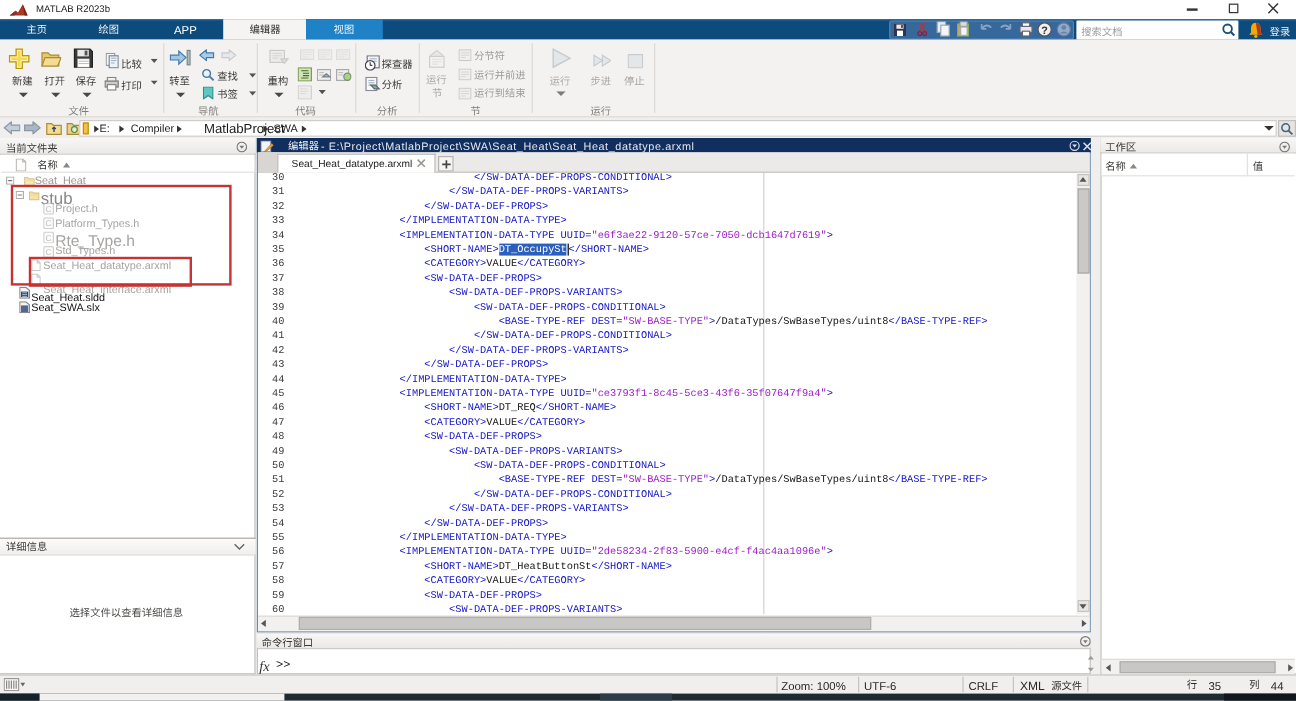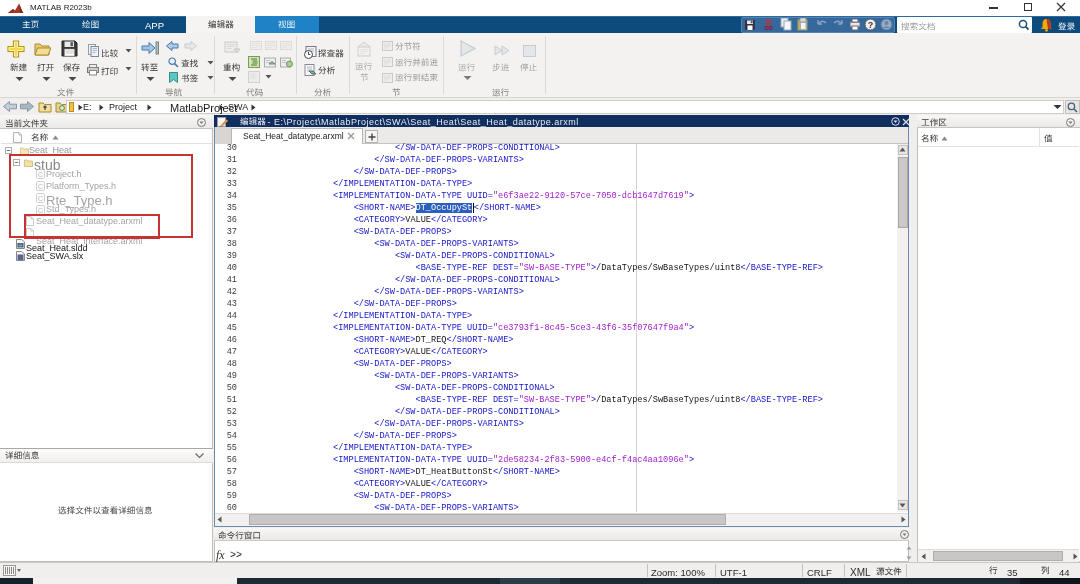--- a/index.html
+++ b/index.html
@@ -340,21 +340,21 @@
     <path d="M1 3 L5 3 L6.5 4.5 L13 4.5 L13 12 L1 12 Z" fill="#f3dd94" stroke="#a98b31"></path>
     <path d="M7 10 L7 6 M5.5 7.5 L7 6 L8.5 7.5" stroke="#446" stroke-width="1.2" fill="none"></path>
   </svg>
 <svg class="a" style="left:55px;top:100px" width="14" height="13">
     <path d="M1 3 L5 3 L6.5 4.5 L13 4.5 L13 12 L1 12 Z" fill="#e8d28a" stroke="#a98b31"></path>
     <circle cx="7" cy="8" r="2.4" fill="#dff0d0" stroke="#585" stroke-width="1"></circle>
   </svg>
 <div class="a" style="left:66px;top:99.5px;width:998px;height:14.5px;background:#fff;border:1px solid #cfccc9"></div>
 <div class="a" style="left:68.5px;top:101.5px;width:5px;height:10.5px;background:#f3c245;border:1px solid #b99020"></div>
 <div class="a" style="left:83px;top:102px;font-size:9px;color:#1a1a1a">E:</div>
-<div class="a" style="left:109px;top:102px;font-size:9px;color:#1a1a1a">Project</div>
+<div class="a" style="left:109px;top:102px;font-size:9px;color:#1a1a1a">Compiler</div>
 <div class="a" style="left:170px;top:102px;font-size:11px;color:#1a1a1a">MatlabProject</div>
 <div class="a" style="left:228px;top:102px;font-size:9px;color:#1a1a1a">SWA</div>
 <svg class="a" style="left:78px;top:103.5px" width="5" height="7">
     <path d="M0.5 0.5 L4.5 3.5 L0.5 6.5 Z" fill="#333"></path>
   </svg>
 <svg class="a" style="left:99px;top:103.5px" width="5" height="7">
     <path d="M0.5 0.5 L4.5 3.5 L0.5 6.5 Z" fill="#333"></path>
   </svg>
 <svg class="a" style="left:147px;top:103.5px" width="5" height="7">
     <path d="M0.5 0.5 L4.5 3.5 L0.5 6.5 Z" fill="#333"></path>
@@ -561,21 +561,21 @@
 <div class="a" style="left:933px;top:550.5px;width:130px;height:10px;background:#c9c7c5;border:1px solid #b0aeab"></div>
 <div class="a" style="left:0;top:562px;width:1080px;height:15.5px;background:#f0efed;border-top:1px solid #c9c6c3"></div>
 <svg class="a" style="left:3px;top:564.5px" width="18" height="11">
     <rect x="0.5" y="0.5" width="12" height="10" fill="#f8f8f8" stroke="#999"></rect>
     <path d="M2.5 2 L2.5 9 M4.5 2 L4.5 9 M6.5 2 L6.5 9 M8.5 2 L8.5 9 M10.5 2 L10.5 9" stroke="#888" stroke-width="1"></path>
     <path d="M14 4 L18 4 L16 7 Z" fill="#666"></path>
   </svg>
 <div class="a" style="left:647px;top:563.5px;width:1px;height:13px;background:#c5c2bf"></div>
 <div class="a" style="left:651px;top:566.5px;font-size:9.5px;color:#2a2a2a">Zoom: 100%</div>
 <div class="a" style="left:715px;top:563.5px;width:1px;height:13px;background:#c5c2bf"></div>
-<div class="a" style="left:720px;top:566.5px;font-size:9.5px;color:#2a2a2a">UTF-1</div>
+<div class="a" style="left:720px;top:566.5px;font-size:9.5px;color:#2a2a2a">UTF-6</div>
 <div class="a" style="left:802px;top:563.5px;width:1px;height:13px;background:#c5c2bf"></div>
 <div class="a" style="left:807px;top:566.5px;font-size:9.5px;color:#2a2a2a">CRLF</div>
 <div class="a" style="left:844px;top:563.5px;width:1px;height:13px;background:#c5c2bf"></div>
 <div class="a" style="left:906px;top:563.5px;width:1px;height:13px;background:#c5c2bf"></div>
 <div class="a" style="left:850px;top:566.5px;font-size:10px;color:#2a2a2a">XML</div>
 <svg style="position:absolute;left:876.0px;top:566.5px;overflow:visible" width="27" height="11">
     <path d="M4.6 4.1H7.2V4.8H4.6ZM4.6 2.8H7.2V3.6H4.6ZM4.3 5.8C4.1 6.4 3.7 7 3.3 7.4C3.5 7.5 3.7 7.6 3.8 7.7C4.2 7.3 4.6 6.6 4.9 6ZM6.8 6C7.1 6.5 7.5 7.2 7.7 7.7L8.3 7.4C8.1 7 7.7 6.3 7.3 5.7ZM0.7 0.9C1.2 1.2 1.9 1.6 2.2 1.9L2.6 1.4C2.2 1.1 1.6 0.7 1.1 0.4ZM0.3 3.2C0.8 3.5 1.5 3.9 1.8 4.1L2.2 3.6C1.8 3.4 1.2 3 0.7 2.8ZM0.5 7.8 1.1 8.1C1.5 7.3 2 6.3 2.3 5.3L1.8 5C1.4 6 0.9 7.1 0.5 7.8ZM2.9 0.8V3.1C2.9 4.5 2.8 6.5 1.8 7.9C2 7.9 2.3 8.1 2.4 8.2C3.4 6.8 3.5 4.6 3.5 3.1V1.4H8.2V0.8ZM5.6 1.5C5.5 1.7 5.4 2.1 5.3 2.3H4V5.3H5.6V7.6C5.6 7.7 5.5 7.7 5.4 7.7C5.3 7.7 5 7.7 4.5 7.7C4.6 7.9 4.7 8.1 4.7 8.2C5.3 8.3 5.7 8.3 5.9 8.2C6.1 8.1 6.2 7.9 6.2 7.6V5.3H7.9V2.3H6C6.1 2.1 6.2 1.9 6.3 1.6Z M12.2 0.5C12.5 0.9 12.8 1.5 12.9 1.8L13.6 1.6C13.5 1.3 13.2 0.7 12.9 0.3ZM9 1.9V2.5H10.4C10.9 3.8 11.6 4.9 12.4 5.8C11.5 6.6 10.3 7.2 8.9 7.6C9 7.8 9.2 8.1 9.3 8.2C10.8 7.8 11.9 7.2 12.9 6.3C13.9 7.2 15.1 7.8 16.5 8.2C16.6 8 16.8 7.7 16.9 7.6C15.5 7.3 14.4 6.6 13.4 5.8C14.3 5 14.9 3.9 15.4 2.5H16.8V1.9ZM12.9 5.4C12.1 4.6 11.5 3.6 11 2.5H14.7C14.3 3.7 13.7 4.6 12.9 5.4Z M19.9 4.6V5.3H22.4V8.3H23V5.3H25.4V4.6H23V2.7H25V2.1H23V0.4H22.4V2.1H21.2C21.4 1.7 21.4 1.3 21.5 0.9L20.9 0.8C20.7 1.9 20.4 3 19.9 3.7C20 3.8 20.3 4 20.4 4.1C20.6 3.7 20.9 3.2 21 2.7H22.4V4.6ZM19.5 0.4C19 1.7 18.3 3 17.5 3.8C17.6 4 17.8 4.3 17.8 4.4C18.1 4.2 18.4 3.8 18.6 3.4V8.2H19.3V2.4C19.6 1.8 19.9 1.2 20.1 0.6Z" fill="#2a2a2a"></path>
   </svg>
 <svg style="position:absolute;left:989.0px;top:566.0px;overflow:visible" width="10" height="11">
     <path d="M3.7 0.9V1.5H8V0.9ZM2.3 0.3C1.9 1 1 1.7 0.3 2.2C0.4 2.3 0.6 2.6 0.7 2.7C1.5 2.2 2.3 1.3 2.9 0.6ZM3.4 3.2V3.9H6.3V7.4C6.3 7.6 6.2 7.6 6 7.6C5.9 7.6 5.3 7.6 4.7 7.6C4.8 7.8 4.9 8 4.9 8.2C5.7 8.2 6.2 8.2 6.5 8.1C6.8 8 6.9 7.8 6.9 7.4V3.9H8.2V3.2ZM2.6 2.2C2 3.2 1.1 4.2 0.2 4.8C0.3 4.9 0.6 5.2 0.7 5.3C1 5.1 1.3 4.8 1.7 4.4V8.3H2.3V3.7C2.6 3.3 3 2.9 3.3 2.4Z" fill="#2a2a2a"></path>

